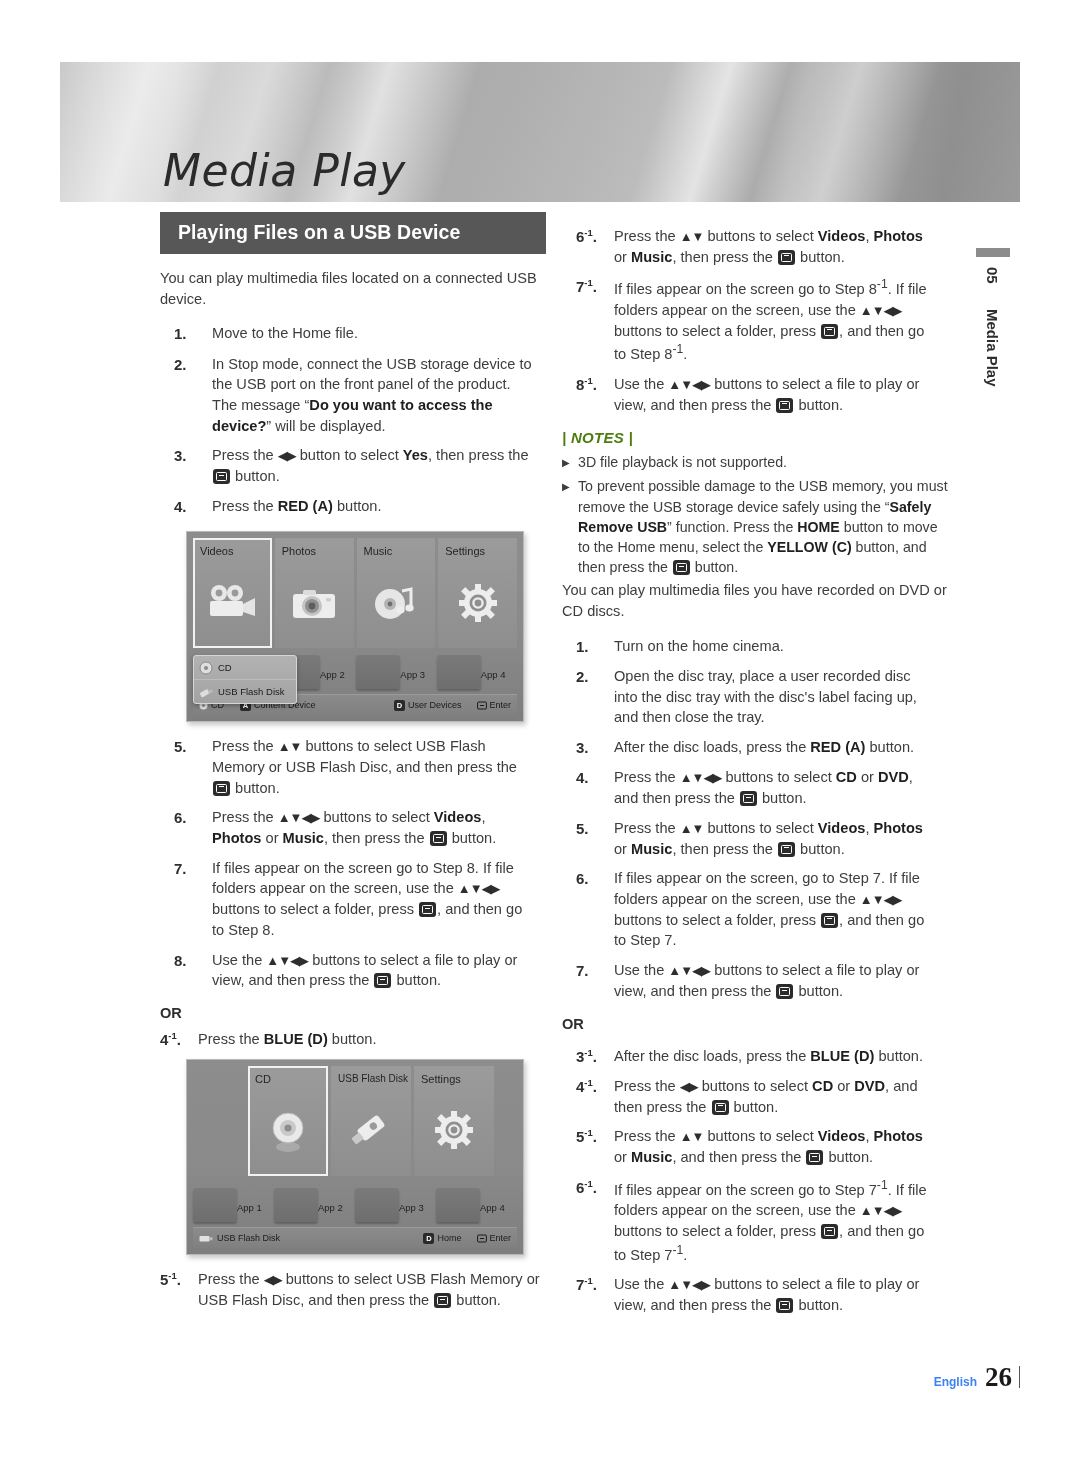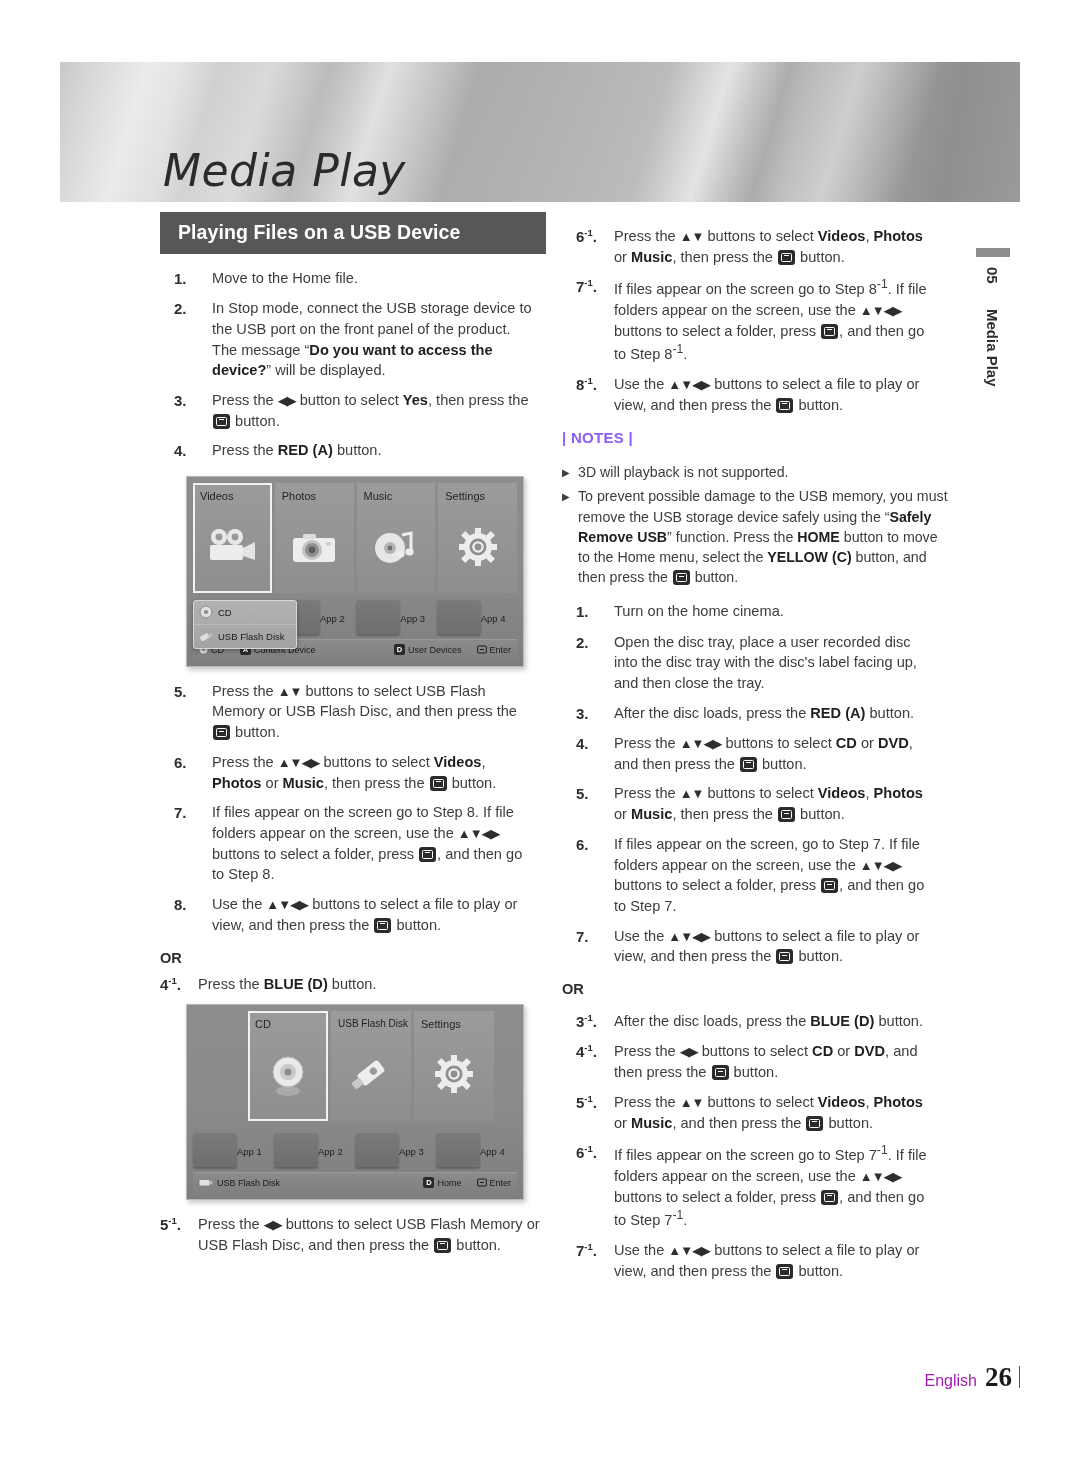--- a/index.html
+++ b/index.html
@@ -90,22 +90,22 @@
     box-sizing:border-box;
   }
   .kbtn::after{
     content:"";position:absolute;left:6px;top:5.6px;
     width:5px;height:0;border-top:1.6px solid #ffffff;
   }
   .arw{font-size:13px;letter-spacing:-1px;color:#2e2e2e;}
 
   
   .notes-title{
-    font-size:15px;font-weight:bold;color:#8b5cf6;
-    margin:12px 0 16px 0;letter-spacing:0.3px;
+    font-size:15px;font-weight:bold;color:#4d7c0f;
+    margin:12px 0 6px 0;letter-spacing:0.3px;font-style:italic;
   }
   .note{display:flex;margin-bottom:3px;}
   .note-bullet{flex:0 0 16px;font-size:10px;color:#3d3d3d;line-height:2.1;}
   .note-txt{flex:1;font-size:14.2px;line-height:1.42;color:#3d3d3d;}
   .note-txt b{color:#1f1f1f;}
 
   
   .mock{
     position:relative;
     margin:8px 0 14px 26px;
@@ -187,21 +187,21 @@
     color:#2e2e2e;
   }
   .chapter-num{font-size:15px;font-weight:600;transform:rotate(90deg) translate(0,-26px);}
   .chapter-name{font-size:15px;font-weight:600;transform:rotate(90deg) translate(42px,-26px);}
 
   
   .footer{
     position:absolute;right:60px;bottom:86px;
     display:flex;align-items:baseline;
   }
-  .footer-lang{font-size:16px;color:#a21caf;}
+  .footer-lang{font-size:12px;color:#3b82f6;font-weight:bold;}
   .footer-page{
     font-family:"Liberation Serif", serif;
     font-size:27px;font-weight:bold;color:#1a1a1a;margin-left:8px;
   }
   .footer-rule{
     display:inline-block;width:1px;height:22px;background:#555;
     margin-left:7px;position:relative;top:2px;
   }
 </style>
 </head>
@@ -218,20 +218,21 @@
     <div class="chapter-text-wrap">
       <div class="chapter-num">05</div>
       <div class="chapter-name">Media Play</div>
     </div>
   </div>
 
   <div class="col col-left">
 
     <div class="sec-bar">Playing Files on a USB Device</div>
 
+    <p class="intro">You can play multimedia files located on a connected USB device.</p>
 
     <ul class="steps">
       <li class="step">
         <div class="step-num">1.</div>
         <div class="step-txt">Move to the Home file.</div>
       </li>
       <li class="step">
         <div class="step-num">2.</div>
         <div class="step-txt">In Stop mode, connect the USB storage device to the USB port on the front panel of the product. The message “<b>Do you want to access the device?</b>” will be displayed.</div>
       </li>
@@ -518,28 +519,29 @@
       </li>
       <li class="step">
         <div class="step-num"><span>8</span><sup>-1</sup>.</div>
         <div class="step-txt">Use the <span class="arw">▲▼◀▶</span> buttons to select a file to play or view, and then press the <span class="kbtn"></span> button.</div>
       </li>
     </ul>
 
     <div class="notes-title">| NOTES |</div>
     <div class="note">
       <div class="note-bullet">▶</div>
-      <div class="note-txt">3D will playback is not supported.</div>
+      <div class="note-txt">3D file playback is not supported.</div>
     </div>
     <div class="note">
       <div class="note-bullet">▶</div>
       <div class="note-txt">To prevent possible damage to the USB memory, you must remove the USB storage device safely using the “<b>Safely Remove USB</b>” function. Press the <b>HOME</b> button to move to the Home menu, select the <b>YELLOW (C)</b> button, and then press the <span class="kbtn"></span> button.</div>
     </div>
 
 
+    <p class="intro">You can play multimedia files you have recorded on DVD or CD discs.</p>
 
     <ul class="steps">
       <li class="step">
         <div class="step-num">1.</div>
         <div class="step-txt">Turn on the home cinema.</div>
       </li>
       <li class="step">
         <div class="step-num">2.</div>
         <div class="step-txt">Open the disc tray, place a user recorded disc into the disc tray with the disc's label facing up, and then close the tray.</div>
       </li>

